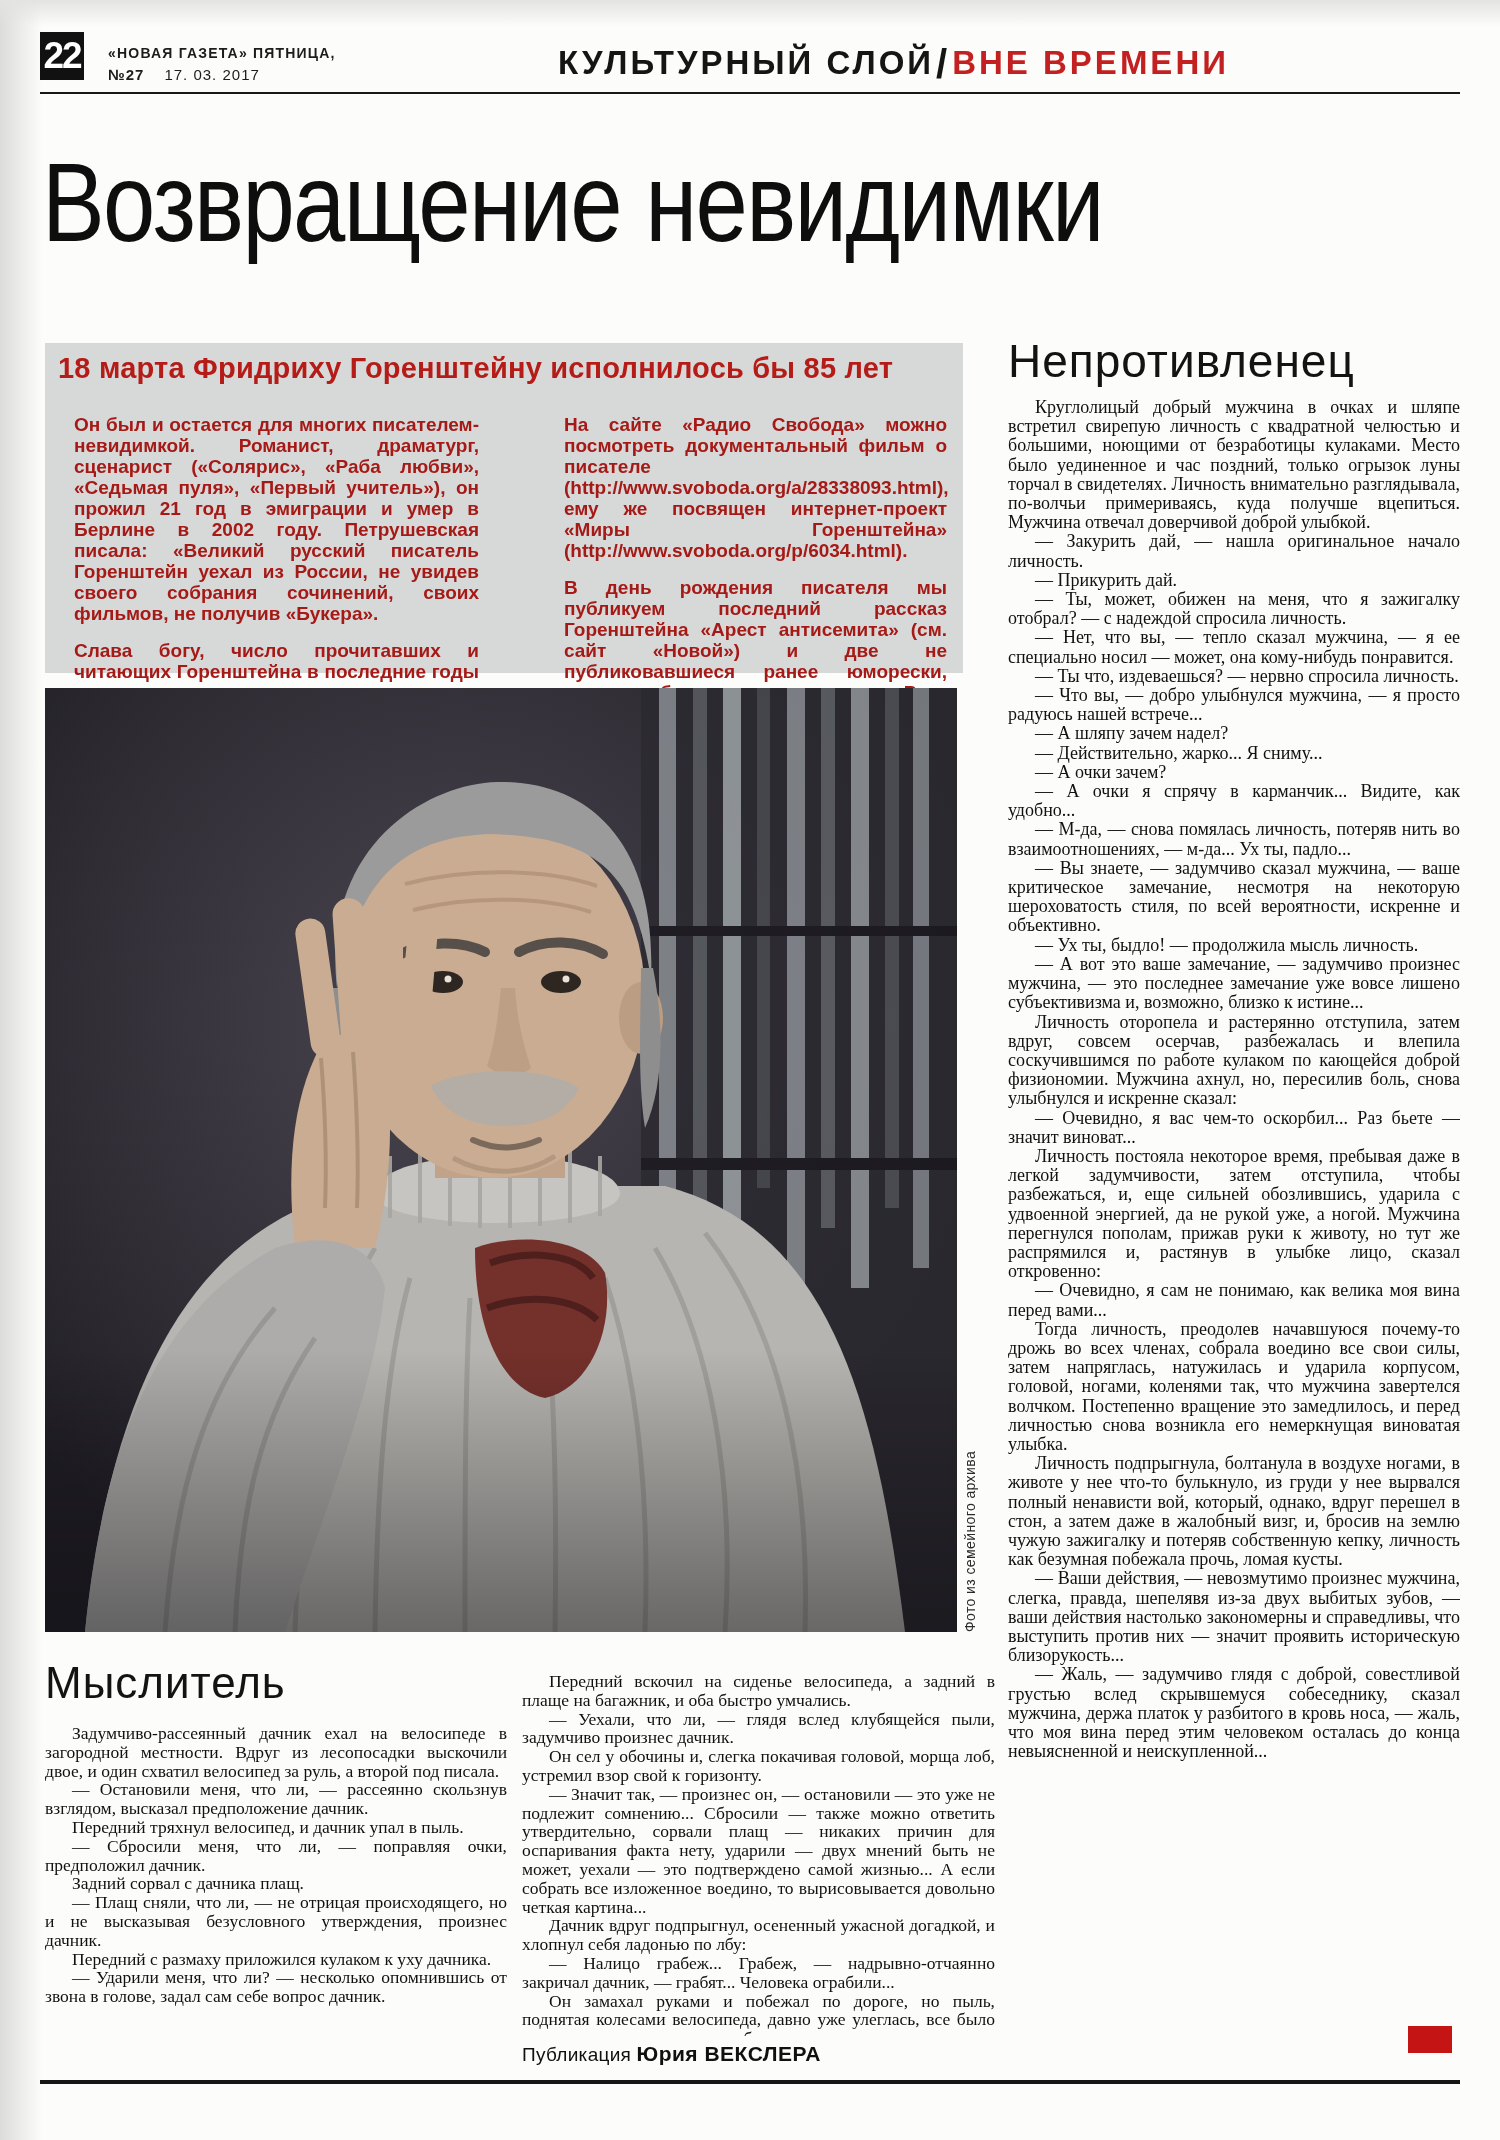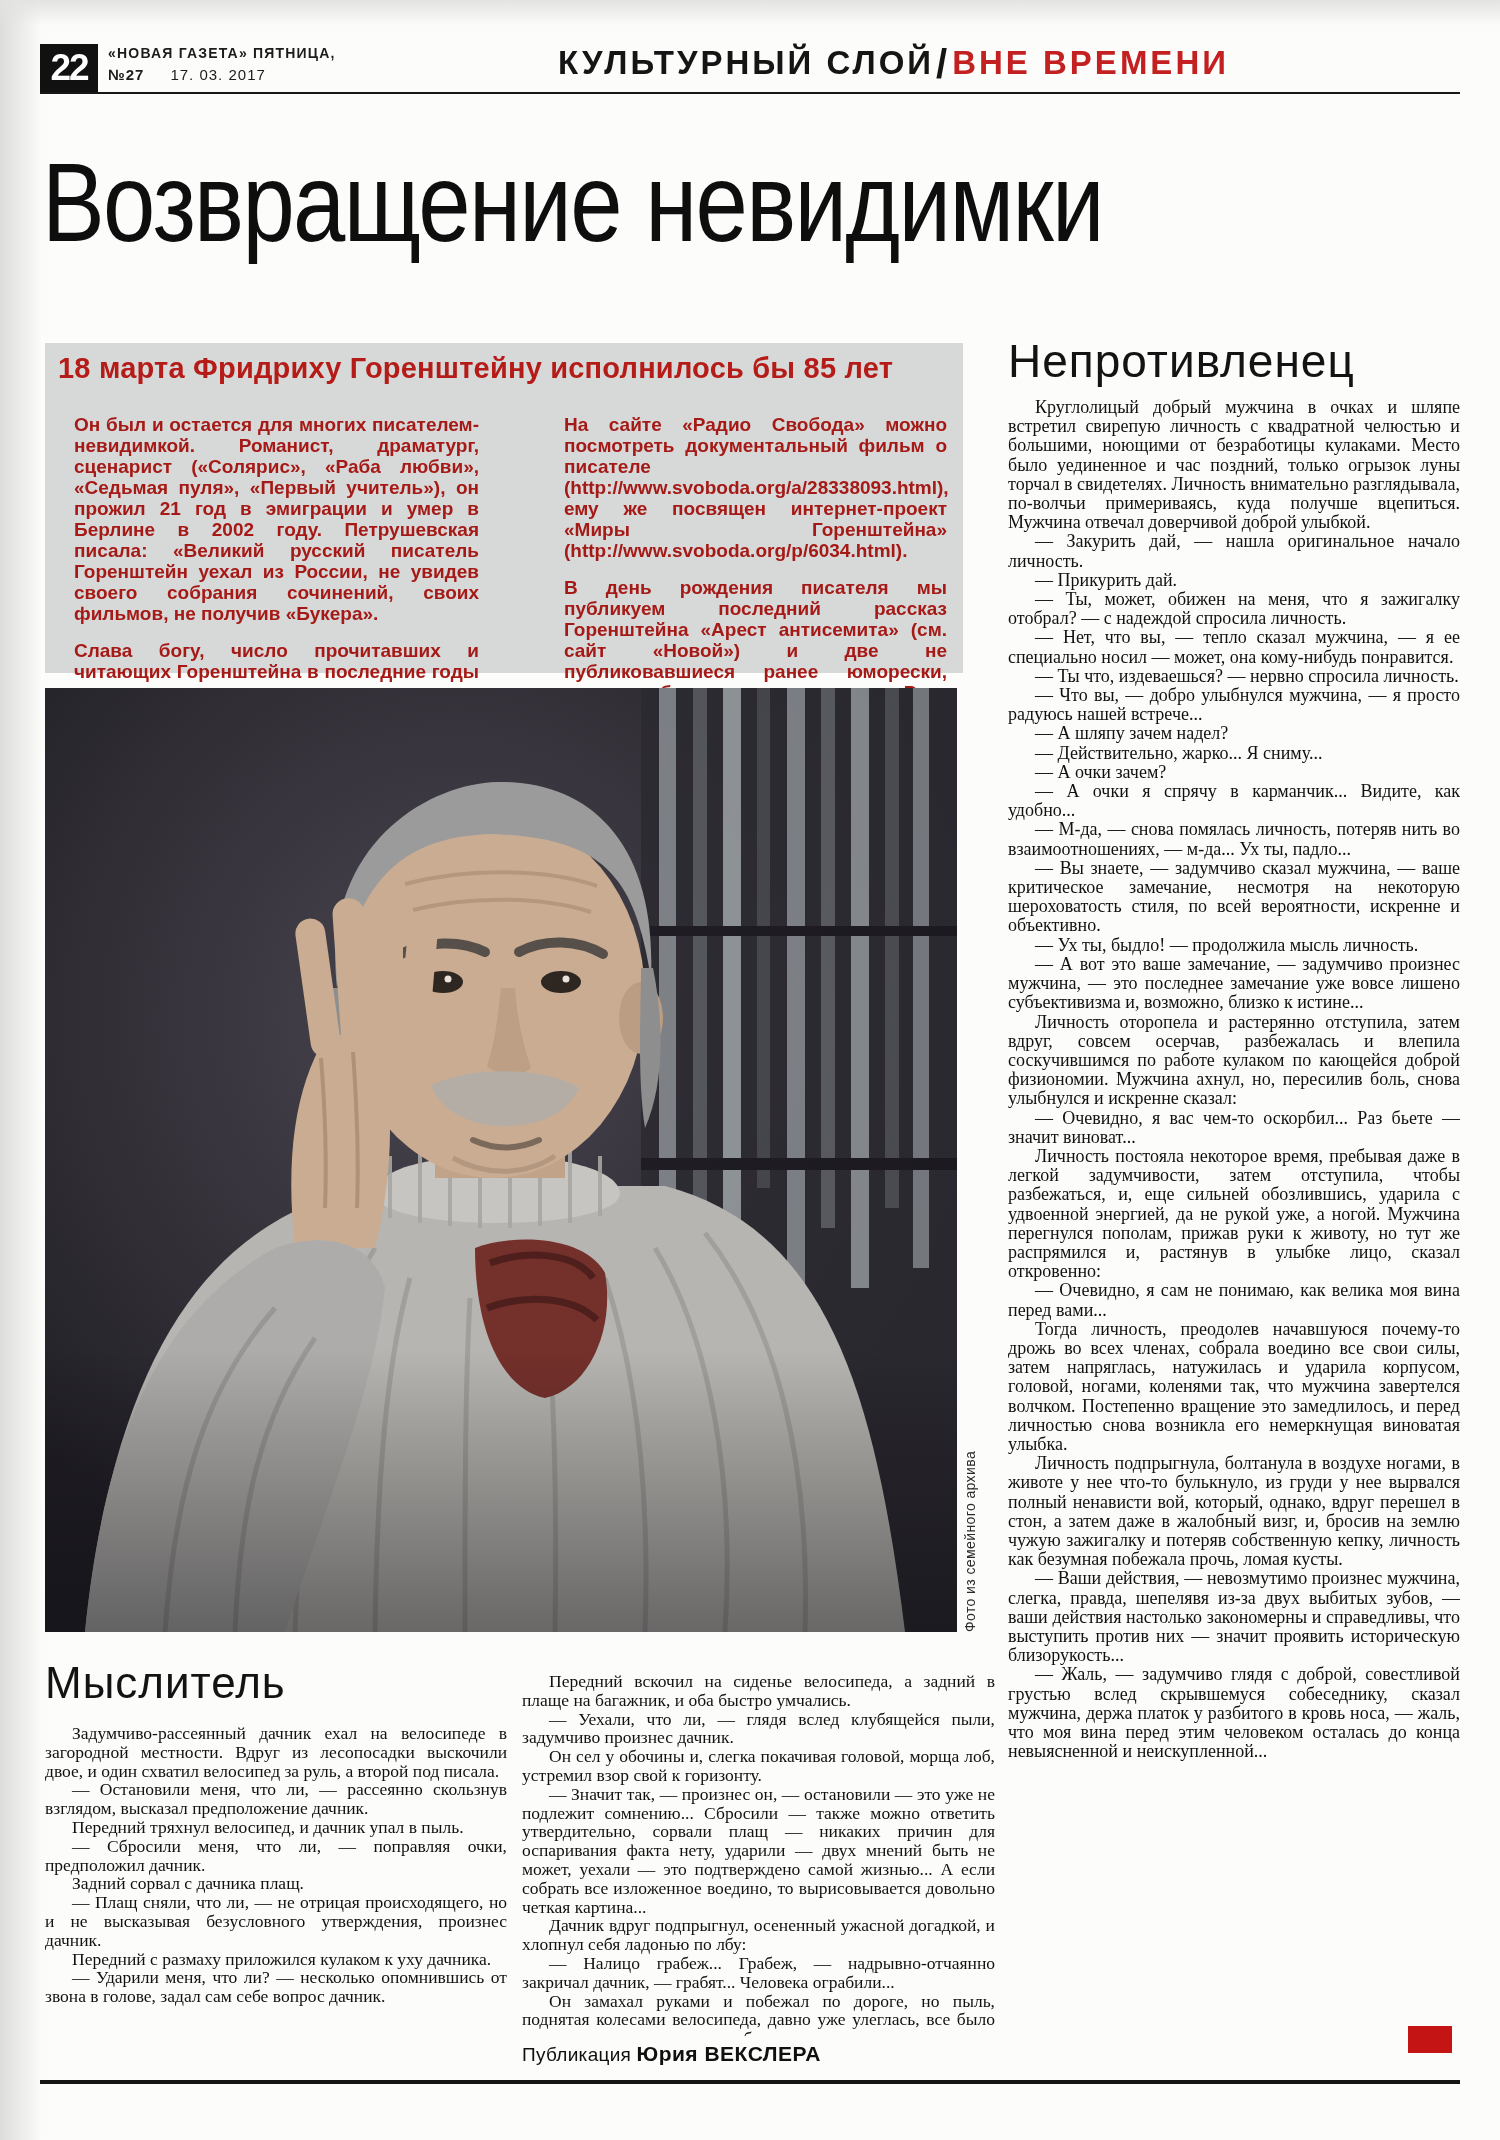--- a/index.html
+++ b/index.html
@@ -5,25 +5,25 @@
   *{margin:0;padding:0;box-sizing:border-box}
   html,body{width:1500px;height:2140px}
   body{position:relative;background:#fcfcfa;font-family:"Liberation Sans",sans-serif;color:#141414;overflow:hidden}
   .abs{position:absolute}
 
   
   .edge-left{left:0;top:0;width:42px;height:2140px;background:linear-gradient(to right,#dcdcda,rgba(255,255,255,0))}
   .edge-top{left:0;top:0;width:1500px;height:26px;background:linear-gradient(to bottom,#e3e3e1,rgba(255,255,255,0))}
 
   
-  .pagenum-box{left:40px;top:44px;width:58px;height:48px;background:#111;color:#fff;display:flex;align-items:center;justify-content:center;font-size:37px;font-weight:700;letter-spacing:-2px}
+  .pagenum-box{left:40px;top:32px;width:44px;height:48px;background:#111;color:#fff;display:flex;align-items:center;justify-content:center;font-size:37px;font-weight:700;letter-spacing:-2px}
   .masthead{left:108px;top:43px;line-height:21px}
   .masthead-l1{font-size:14px;font-weight:700;letter-spacing:1.2px;color:#1c1c1c}
   .masthead-l2{font-size:15px;letter-spacing:1px;color:#1c1c1c}
-  .issue-num{font-weight:700;margin-right:26px}
+  .issue-num{font-weight:700;margin-right:20px}
   .section-title{left:558px;top:42px;font-size:33px;letter-spacing:3px;white-space:nowrap;font-weight:700}
   .section-black{color:#151515}
   .section-slash{color:#151515;font-size:40px;vertical-align:-4px;padding:0 2px}
   .section-red{color:#c32121}
   .header-rule{left:40px;top:92px;width:1420px;height:2px;background:#171717}
 
   
   .headline{left:42px;top:138px;white-space:nowrap}
   .headline span{display:inline-block;transform:scaleX(.84);transform-origin:0 50%;font-size:112px;font-weight:400;letter-spacing:-2px;color:#0e0e0e}
 

